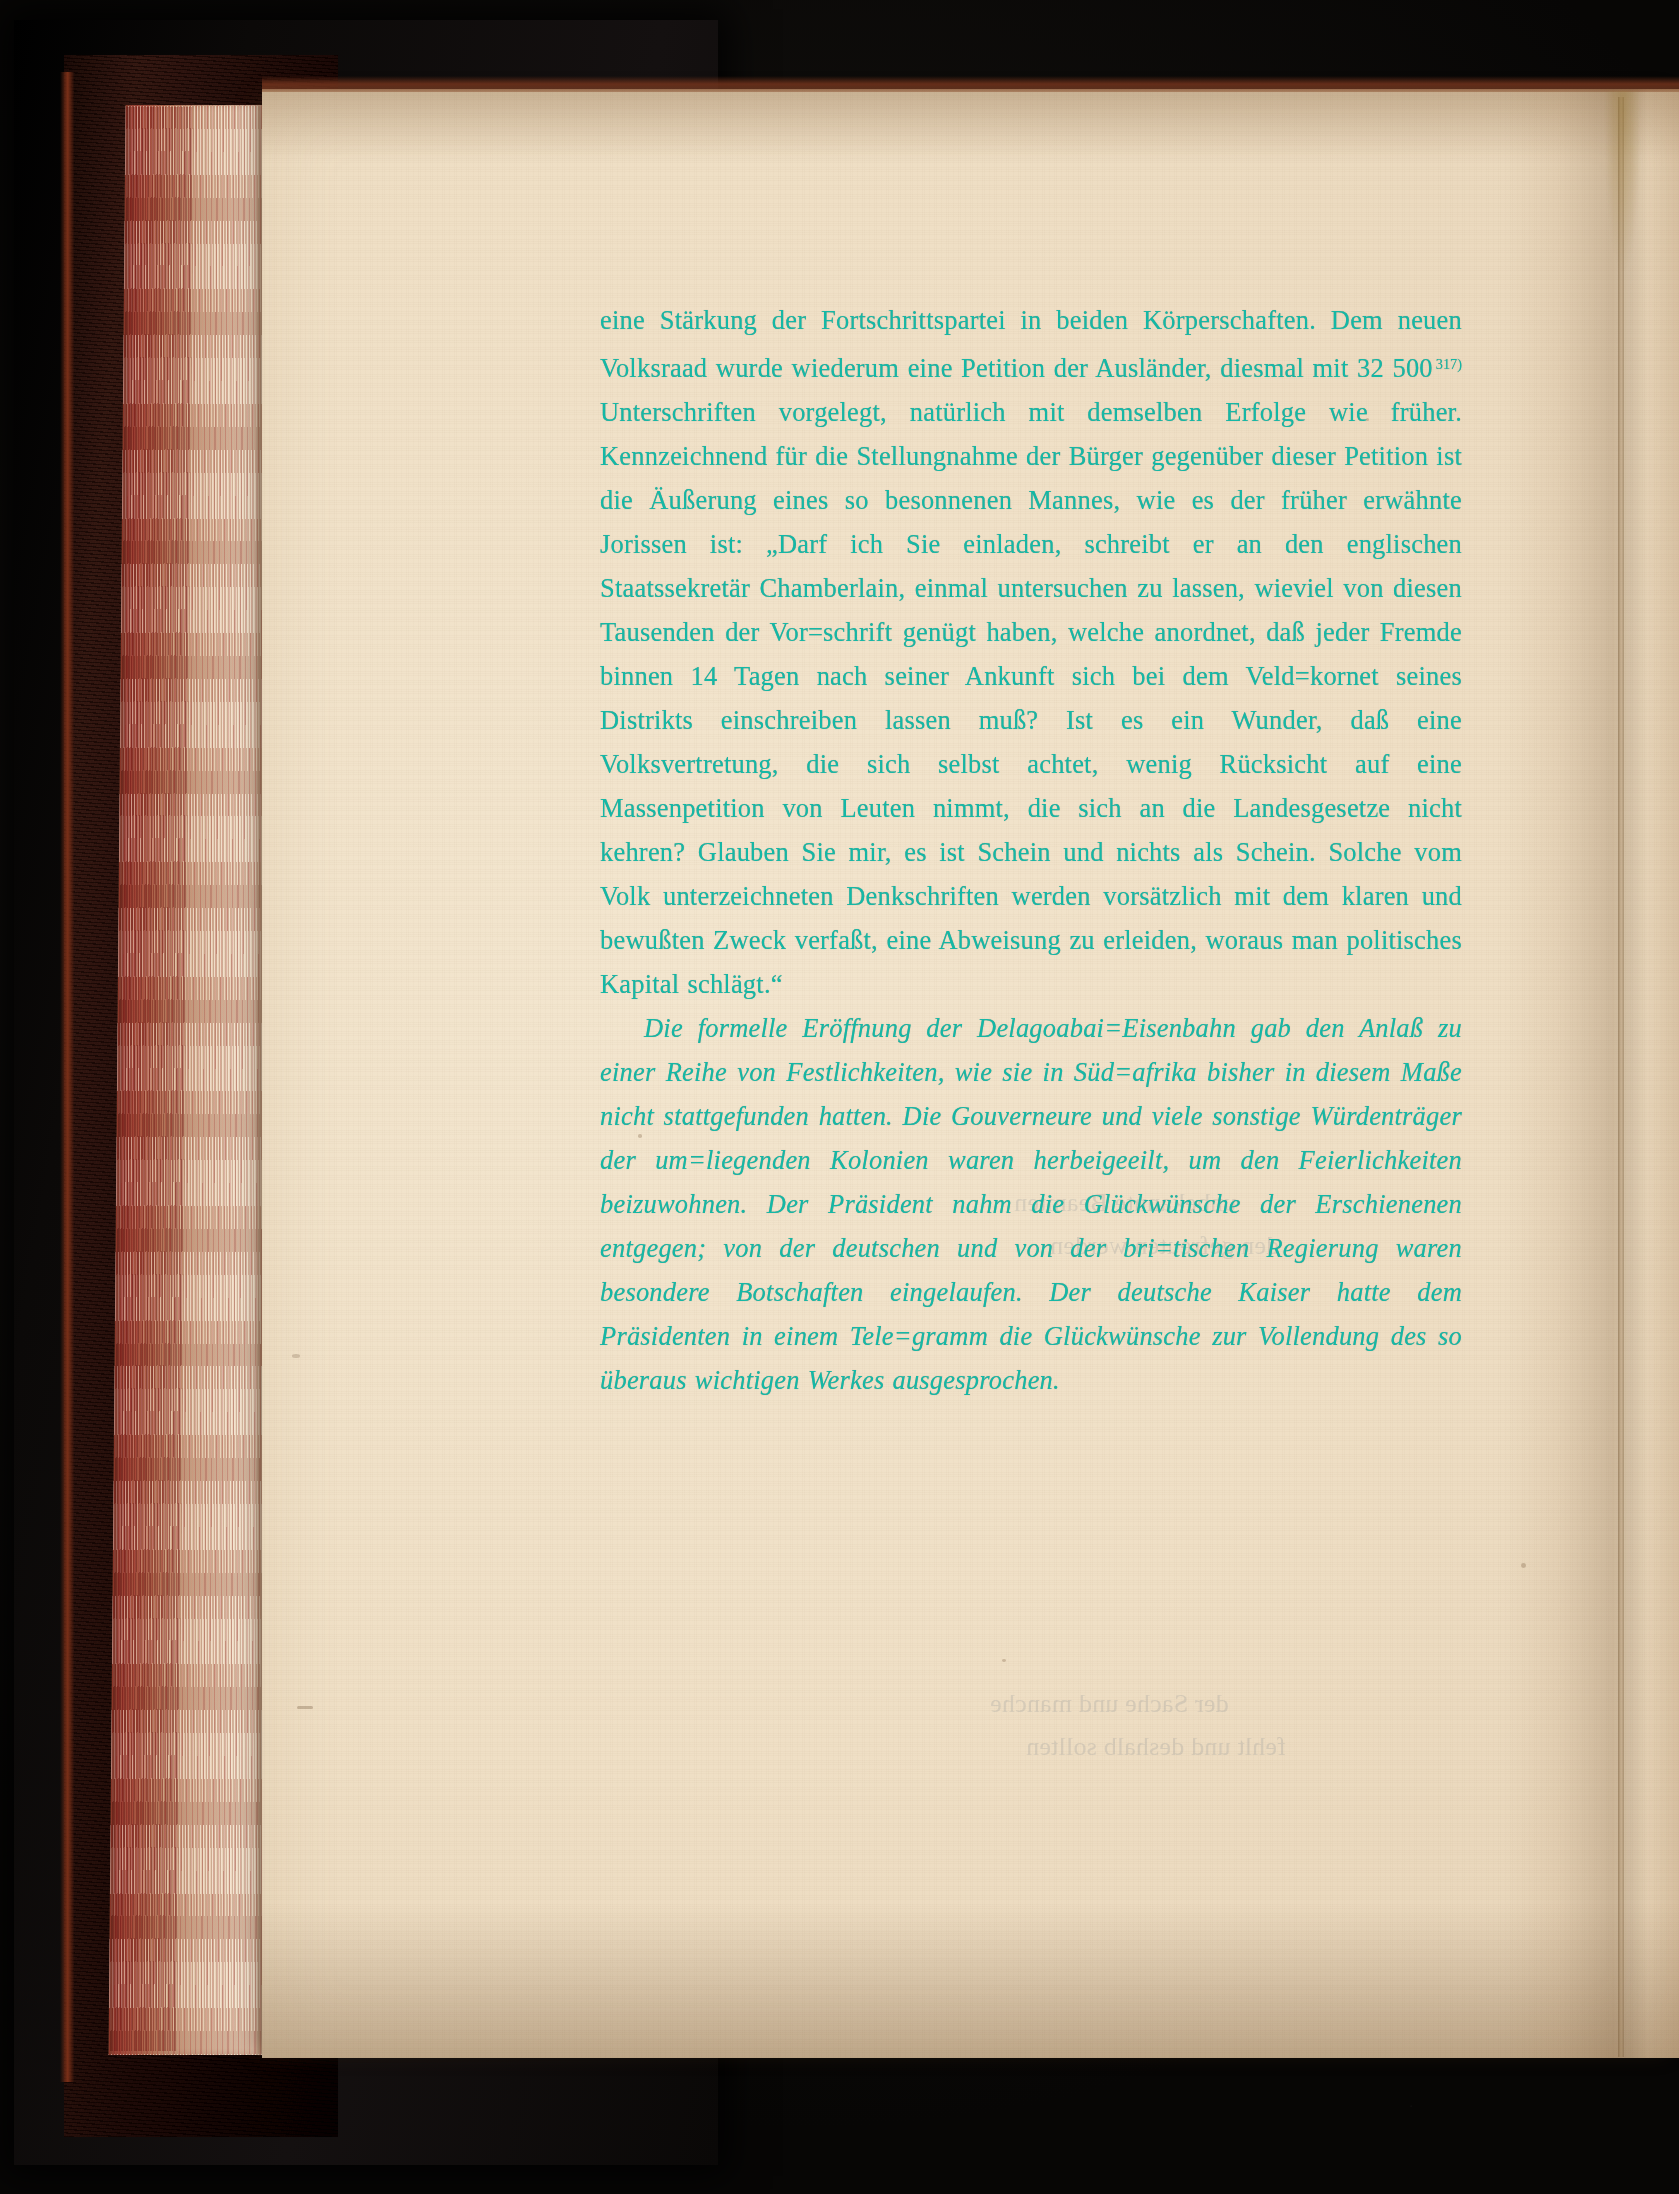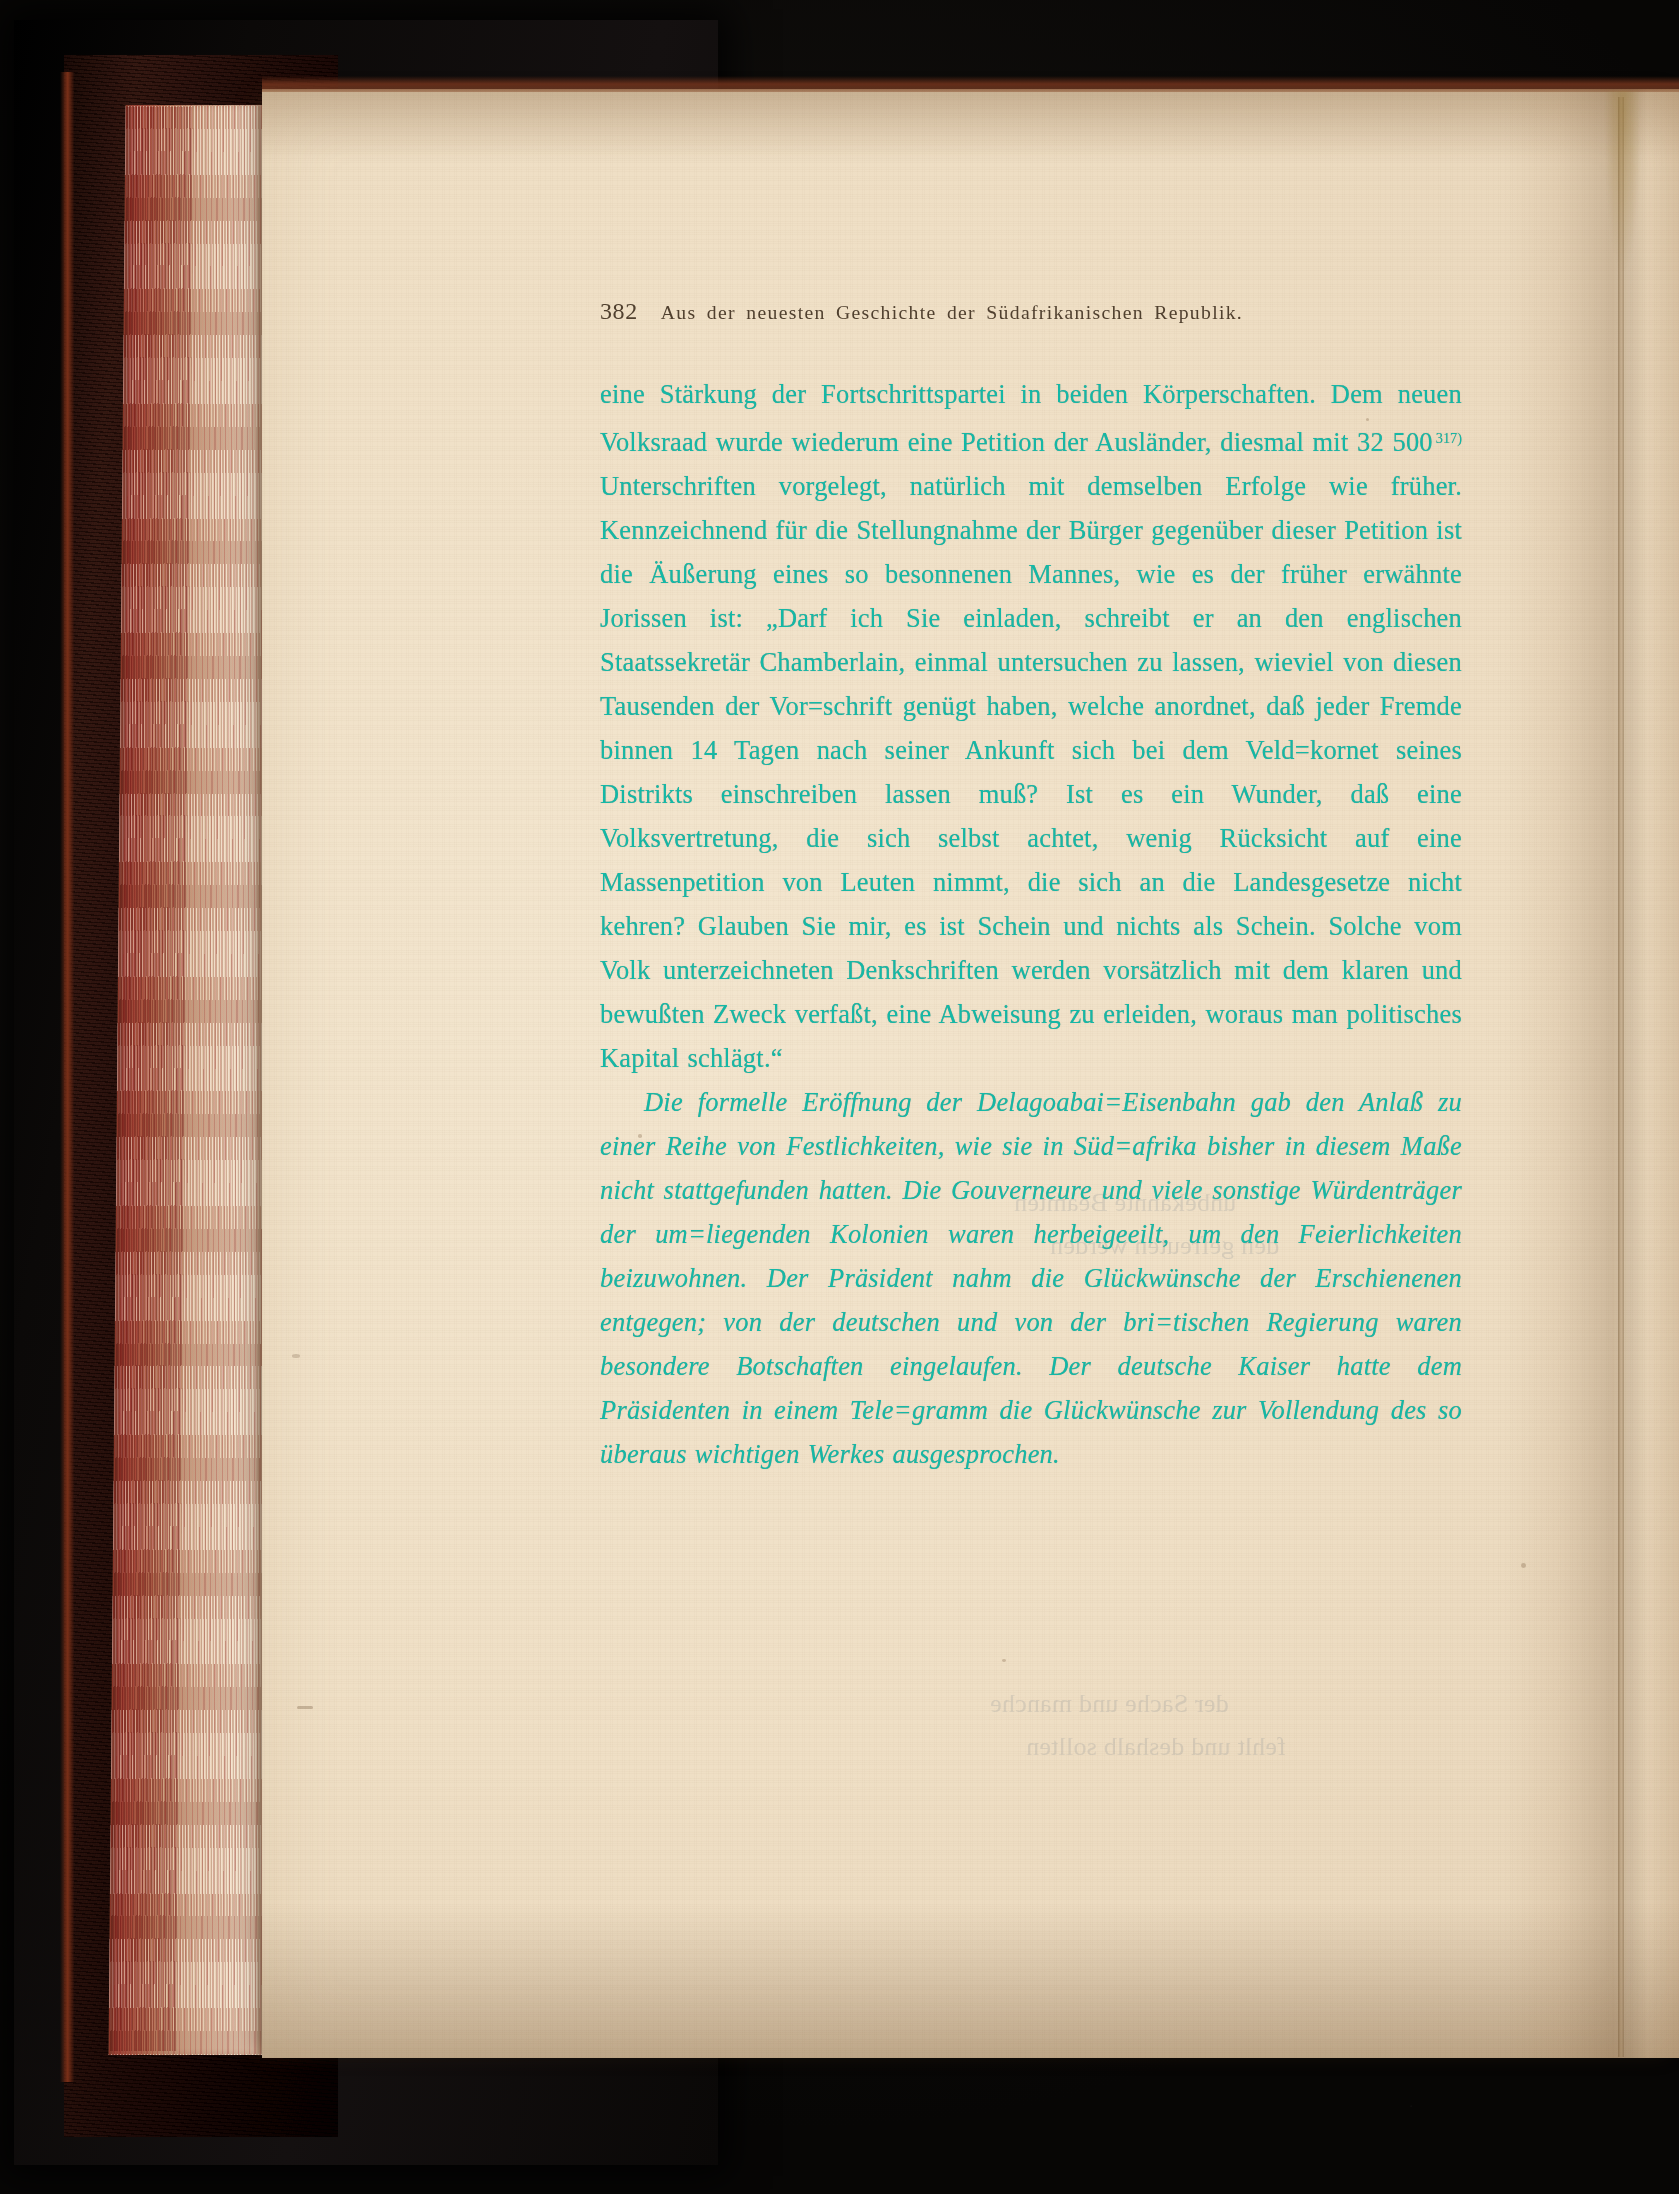--- a/index.html
+++ b/index.html
@@ -308,24 +308,20 @@
 
   <div class="speck" style="left:1521px;top:1563px;width:4.8px;height:4.8px;"></div>
   <div class="speck" style="left:638px;top:1134px;width:3.6px;height:3.6px;"></div>
   <div class="speck" style="left:1002px;top:1659px;width:4.2px;height:3px;"></div>
   <div class="speck" style="left:1366px;top:418px;width:3px;height:3px;"></div>
   <div class="fleck" style="left:292px;top:1354px;width:8.4px;height:4.2px;"></div>
   <div class="nib" style="left:297px;top:1706px;"></div>
 
   <div class="textblock">
 
-    <div class="running-head">
-      <span class="folio">382</span>
-      <span class="head-title">Aus der neuesten Geschichte der Südafrikanischen Republik.</span>
-    </div>
 
     <p class="para"><span>eine Stärkung der Fortschrittspartei in beiden Körperschaften. Dem neuen Volksraad wurde wiederum eine Petition der Ausländer, diesmal mit 32 500</span><sup class="fn">317)</sup> <span>Unterschriften vorgelegt, natürlich mit demselben Erfolge wie früher. Kennzeichnend für die Stellungnahme der Bürger gegenüber dieser Petition ist die Äußerung eines so besonnenen Mannes, wie es der früher erwähnte Jorissen ist: „Darf ich Sie einladen, schreibt er an den englischen Staatssekretär Chamberlain, einmal untersuchen zu lassen, wieviel von diesen Tausenden der Vor=schrift genügt haben, welche anordnet, daß jeder Fremde binnen 14 Tagen nach seiner Ankunft sich bei dem Veld=kornet seines Distrikts einschreiben lassen muß? Ist es ein Wunder, daß eine Volksvertretung, die sich selbst achtet, wenig Rücksicht auf eine Massenpetition von Leuten nimmt, die sich an die Landesgesetze nicht kehren? Glauben Sie mir, es ist Schein und nichts als Schein. Solche vom Volk unterzeichneten Denkschriften werden vorsätzlich mit dem klaren und bewußten Zweck verfaßt, eine Abweisung zu erleiden, woraus man politisches Kapital schlägt.“</span></p>
 
     <p class="para last">Die formelle Eröffnung der Delagoabai=Eisenbahn gab den Anlaß zu einer Reihe von Festlichkeiten, wie sie in Süd=afrika bisher in diesem Maße nicht stattgefunden hatten. Die Gouverneure und viele sonstige Würdenträger der um=liegenden Kolonien waren herbeigeeilt, um den Feierlichkeiten beizuwohnen. Der Präsident nahm die Glückwünsche der Erschienenen entgegen; von der deutschen und von der bri=tischen Regierung waren besondere Botschaften eingelaufen. Der deutsche Kaiser hatte dem Präsidenten in einem Tele=gramm die Glückwünsche zur Vollendung des so überaus wichtigen Werkes ausgesprochen.</p>
 
   </div>
 
 </div>
 
 

